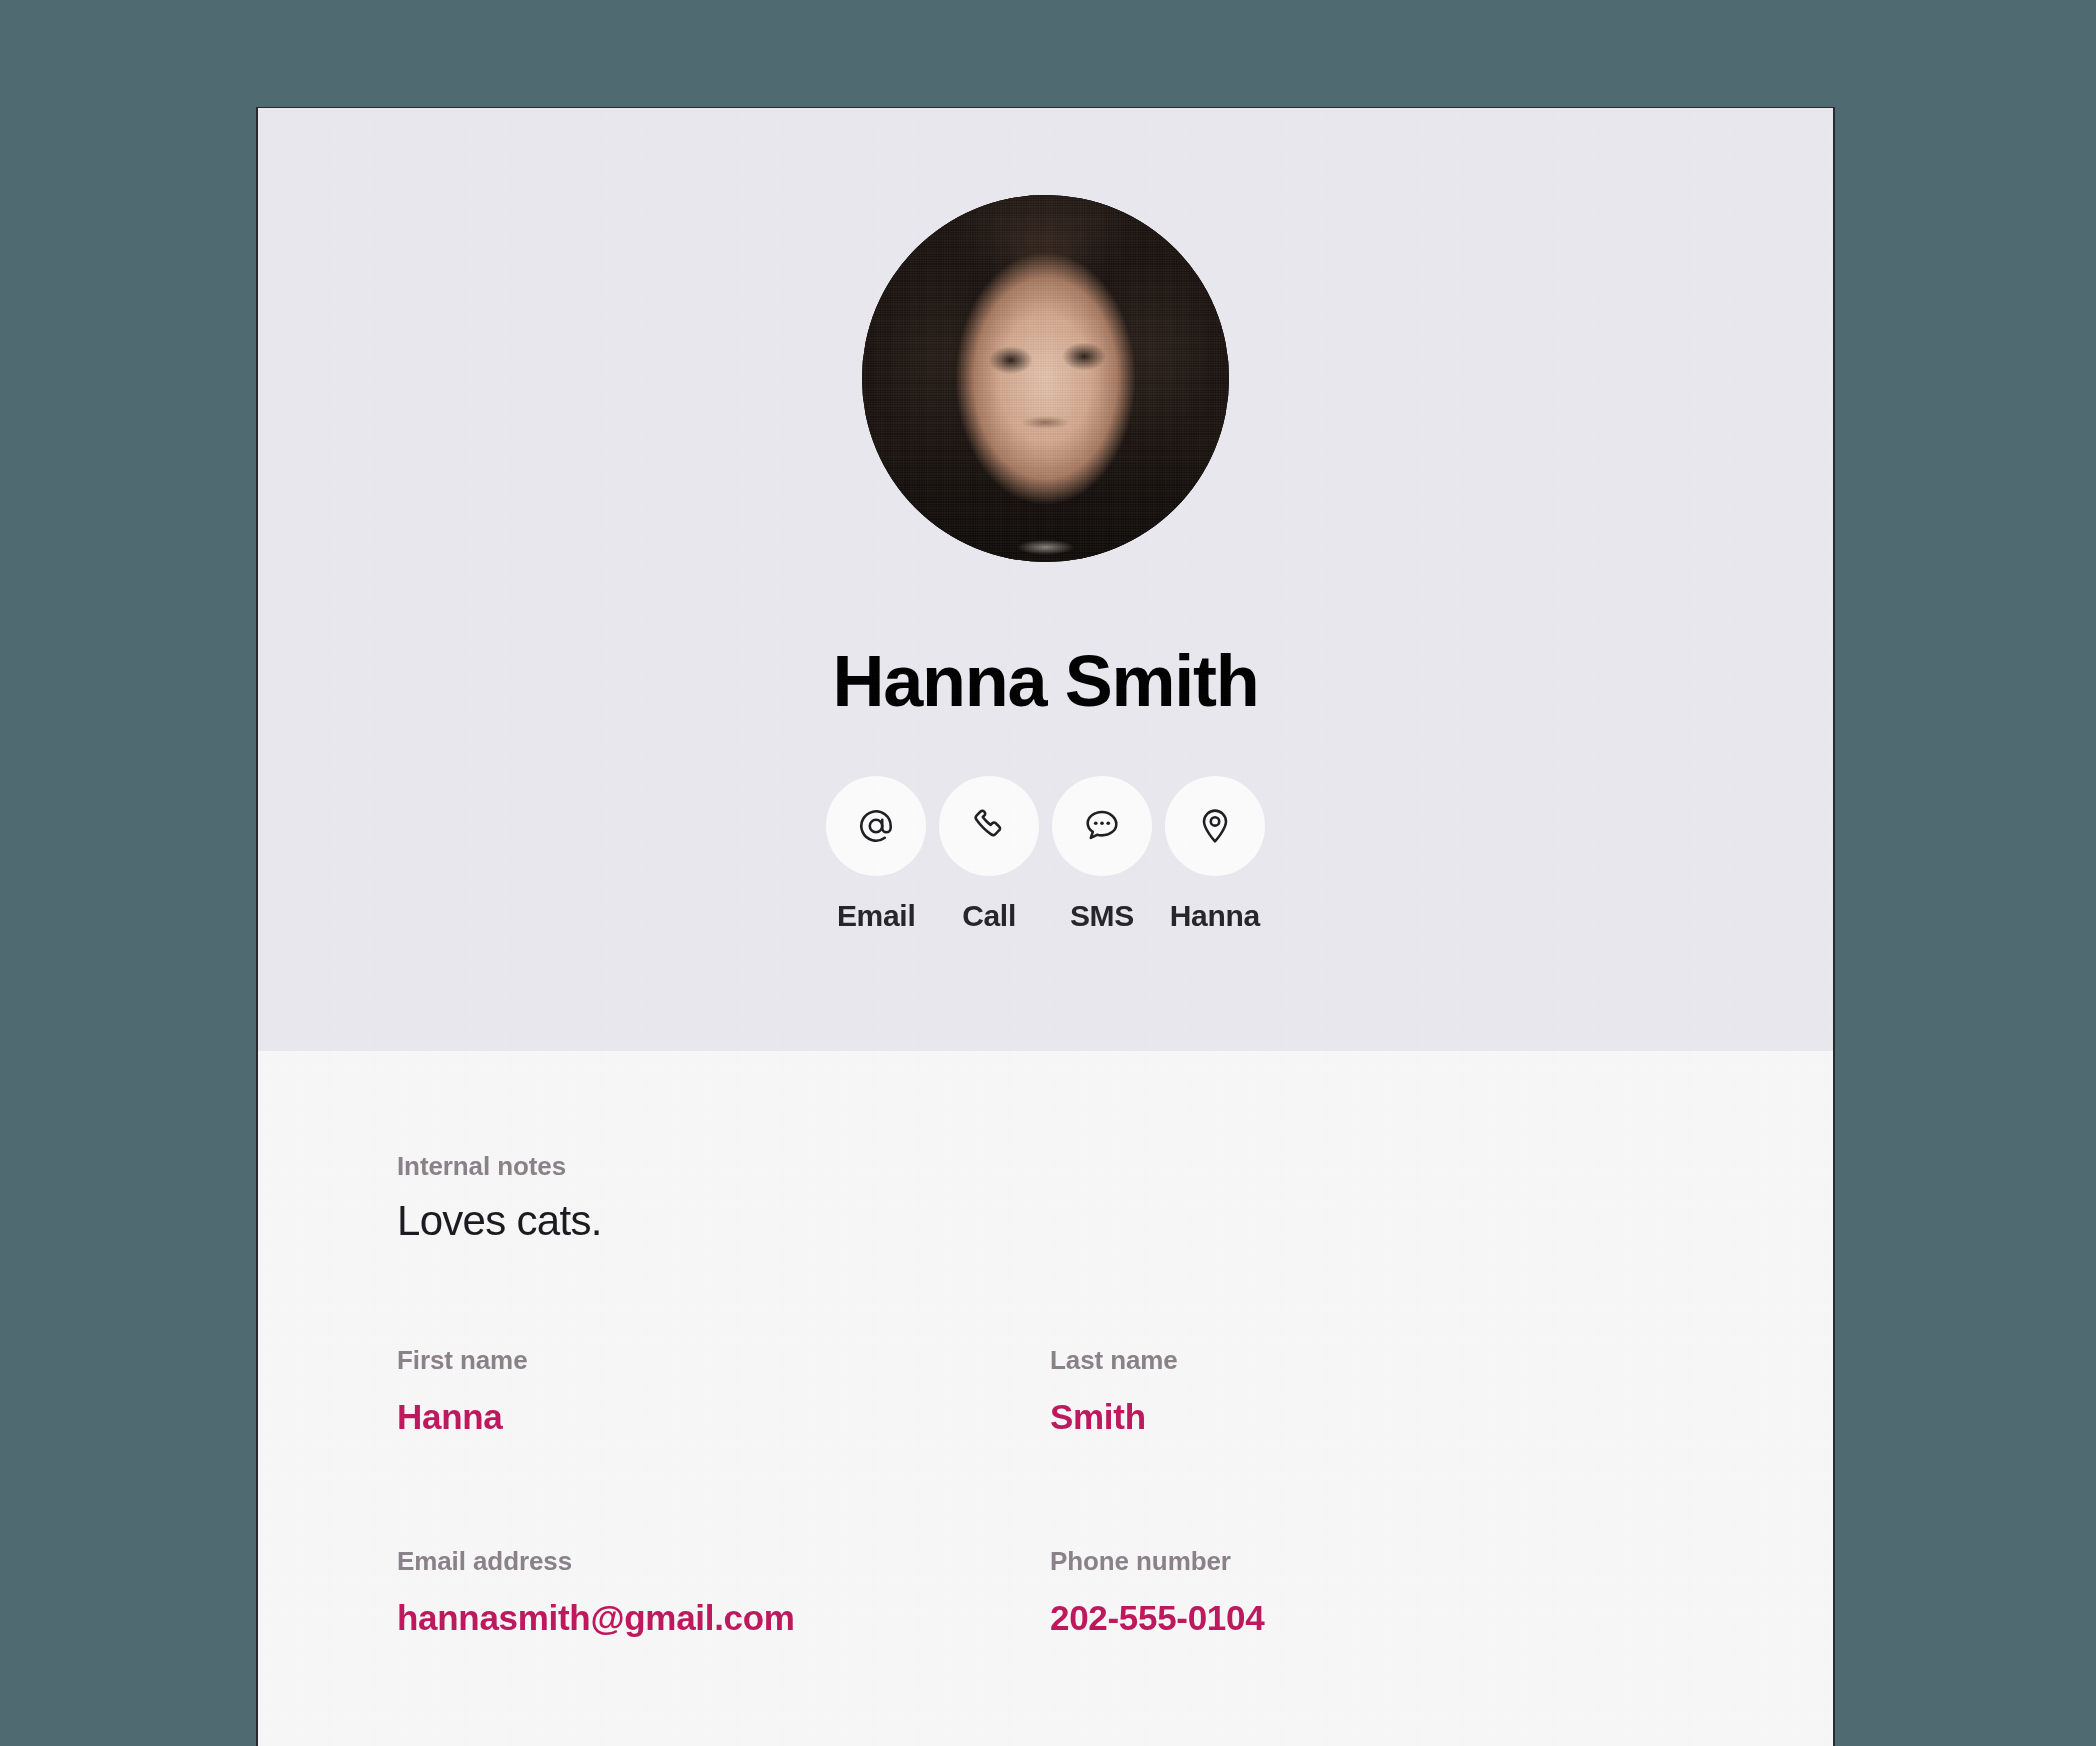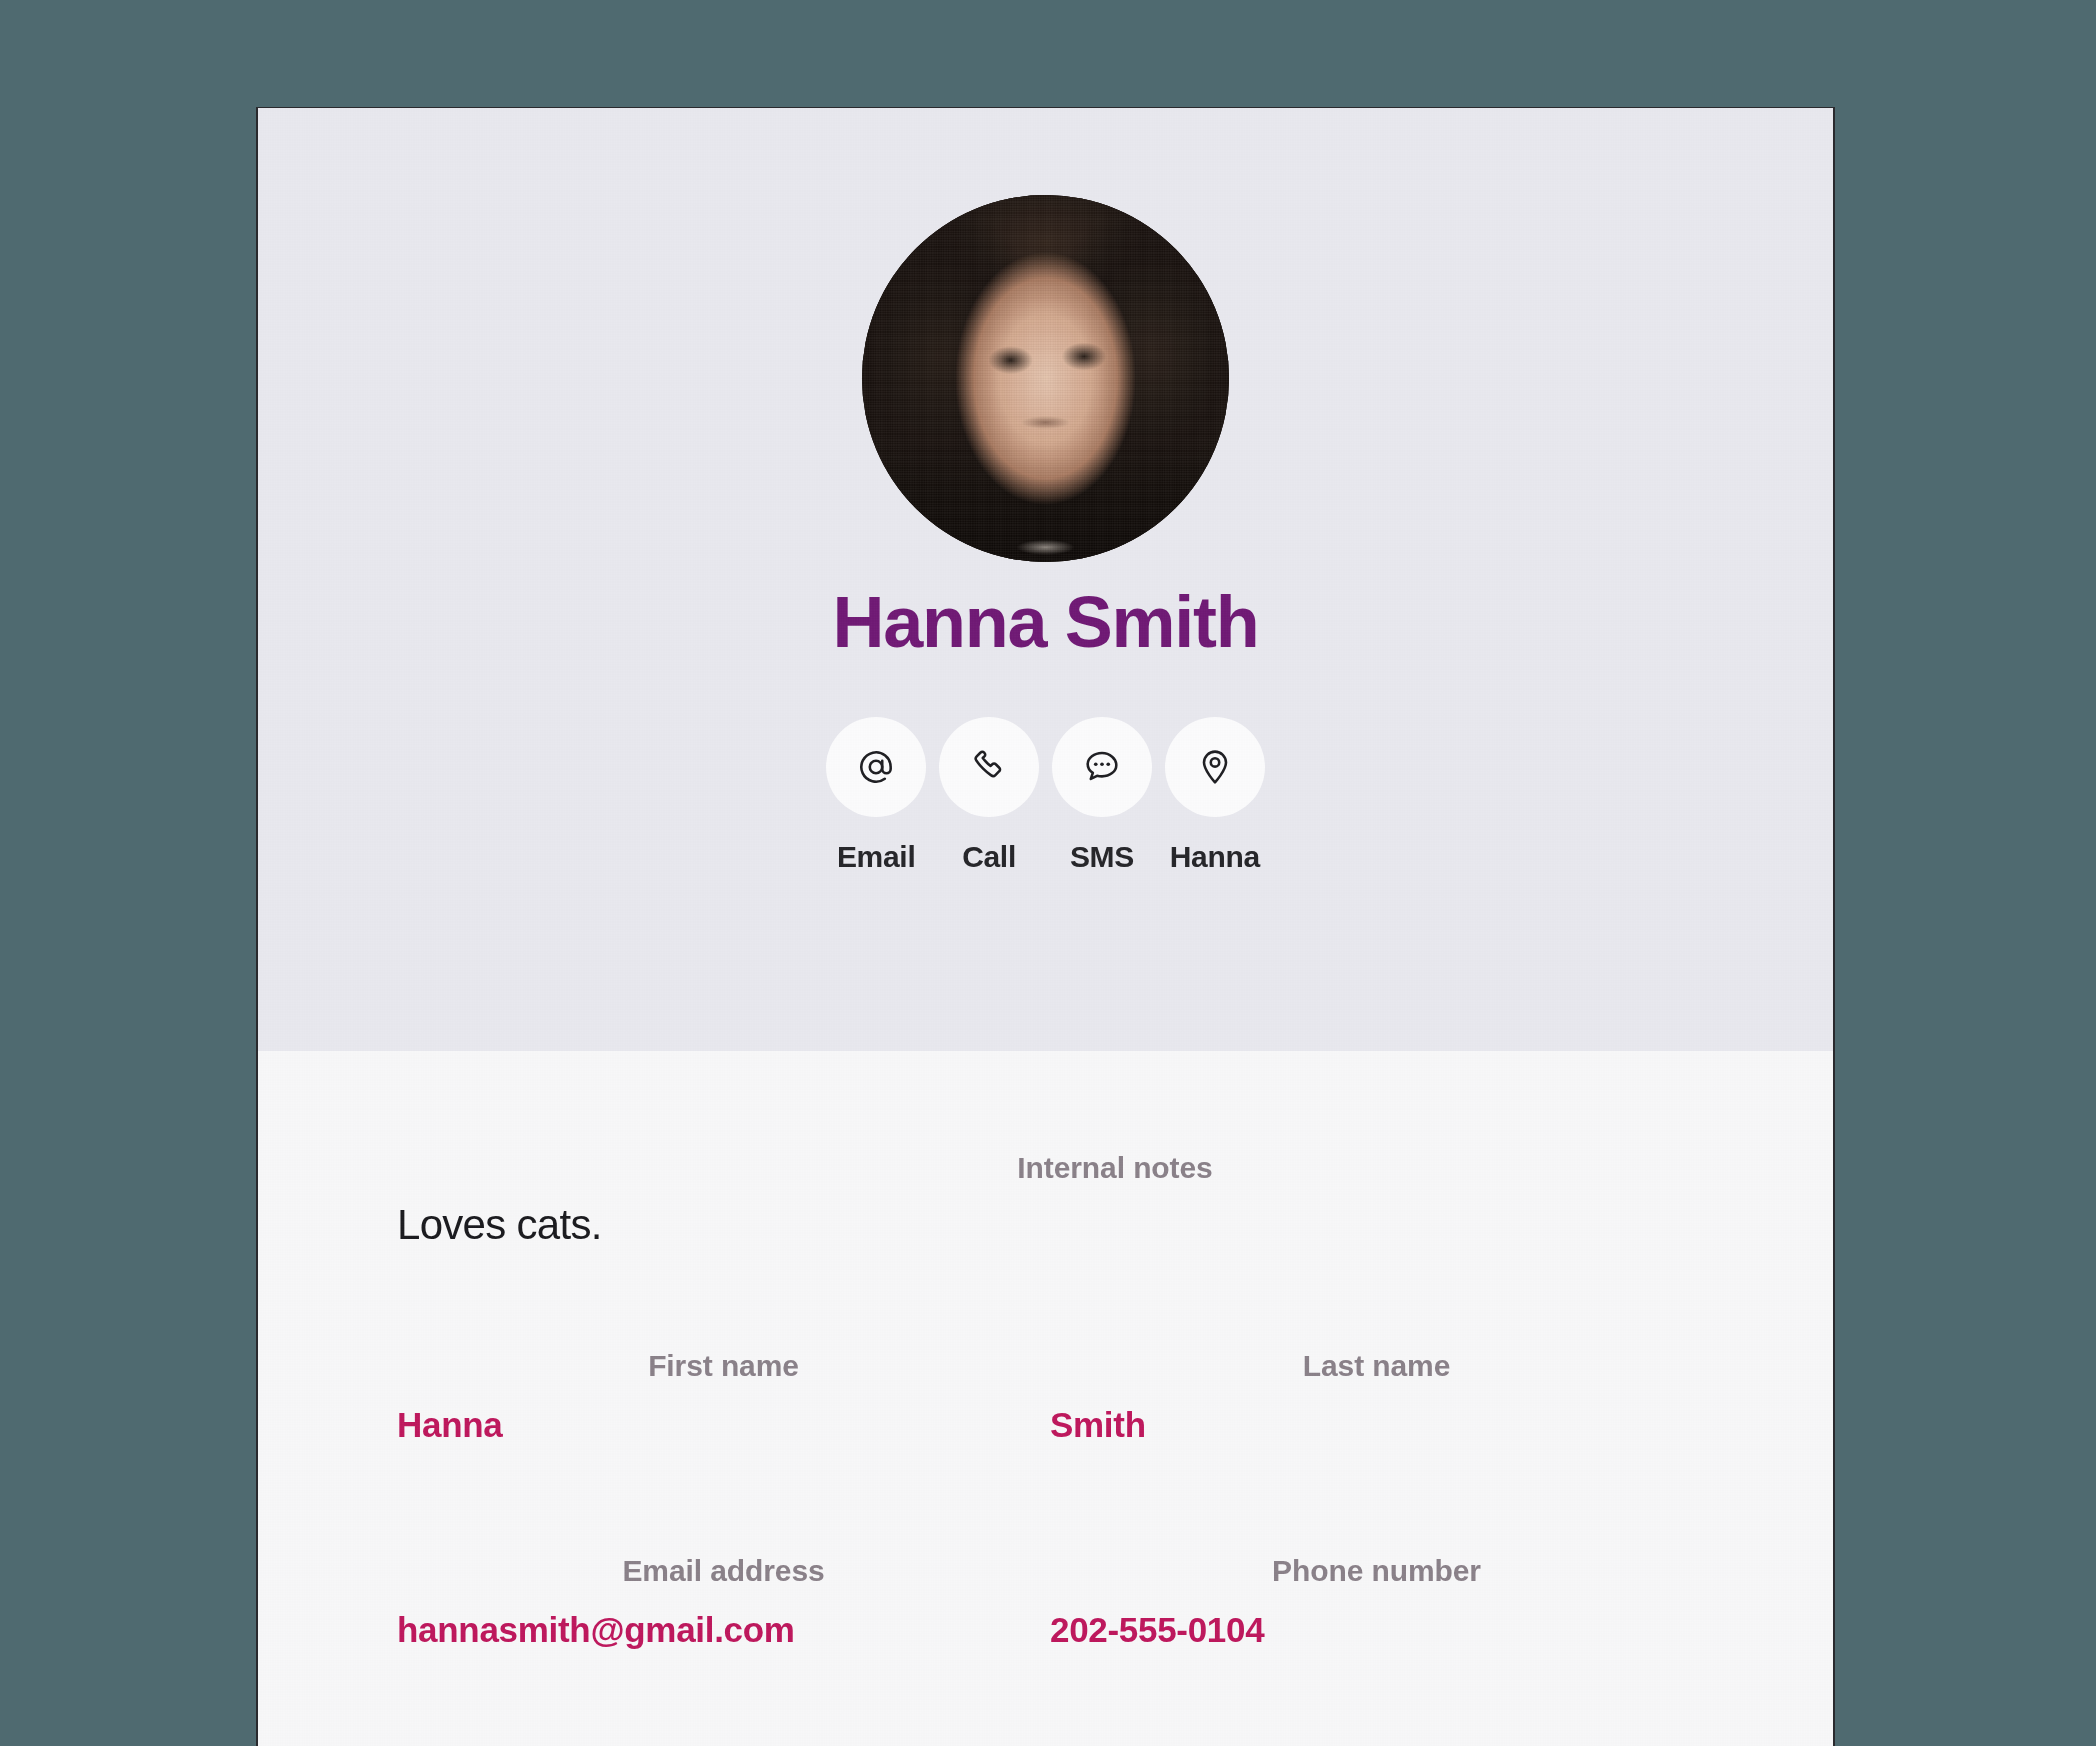--- a/index.html
+++ b/index.html
@@ -82,25 +82,25 @@
     position: absolute;
     inset: 0;
     opacity: .22;
     background-image:
       repeating-linear-gradient(0deg, rgba(255,255,255,.10) 0 0.9px, rgba(0,0,0,.10) 0.9px 1.7px),
       repeating-linear-gradient(90deg, rgba(255,255,255,.08) 0 0.9px, rgba(0,0,0,.08) 0.9px 1.7px);
   }
 
   
   .contact-name {
-    margin-top: 24px;
+    margin-top: 83px;
     font-size: 72px;
     font-weight: bold;
     letter-spacing: -1.3px;
-    color: #701a75;
+    color: #000000;
     line-height: 1;
   }
 
   
   .actions {
     margin-top: 59px;
     display: flex;
     gap: 12px;
   }
   .action {
@@ -138,26 +138,25 @@
   .field-row {
     display: flex;
   }
   .field-row.single { display: block; }
   .field {
     box-sizing: border-box;
   }
   .field.col-1 { width: 653px; }
   .field.col-2 { width: 653px; }
   .field-label {
-    font-size: 30px;
+    font-size: 26px;
     font-weight: bold;
     color: #8a8189;
     letter-spacing: -0.1px;
     line-height: 1;
-    text-align: center;
   }
   .field-value {
     margin-top: 24.5px;
     font-size: 35px;
     font-weight: bold;
     color: #be185d;
     letter-spacing: -0.3px;
     line-height: 1.1;
   }
   .field-value.notes {

